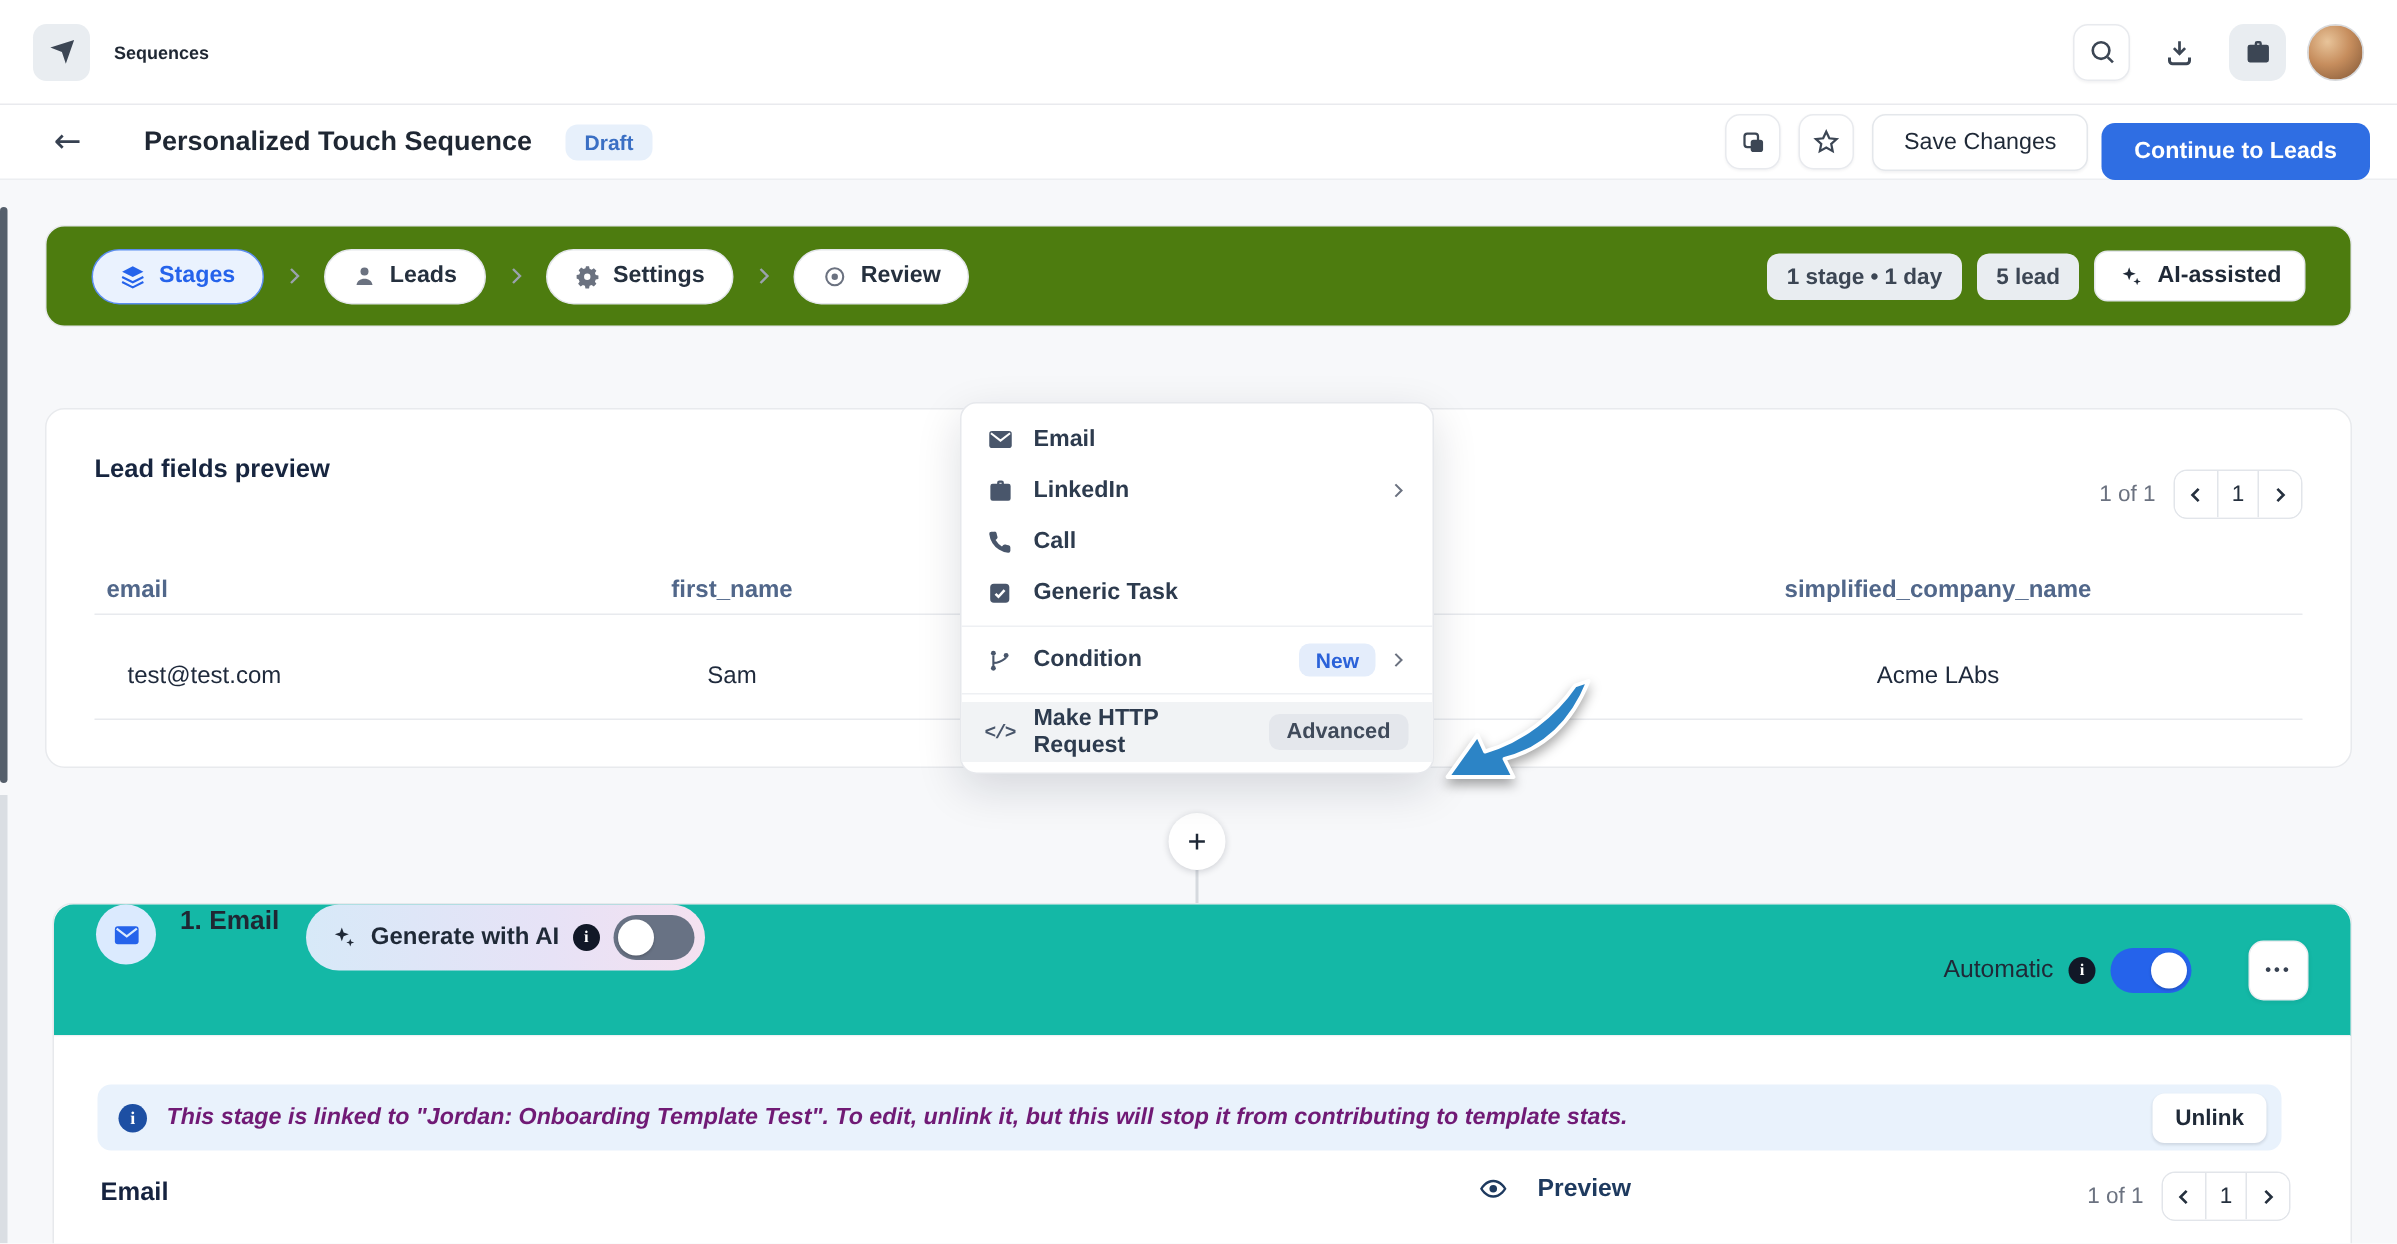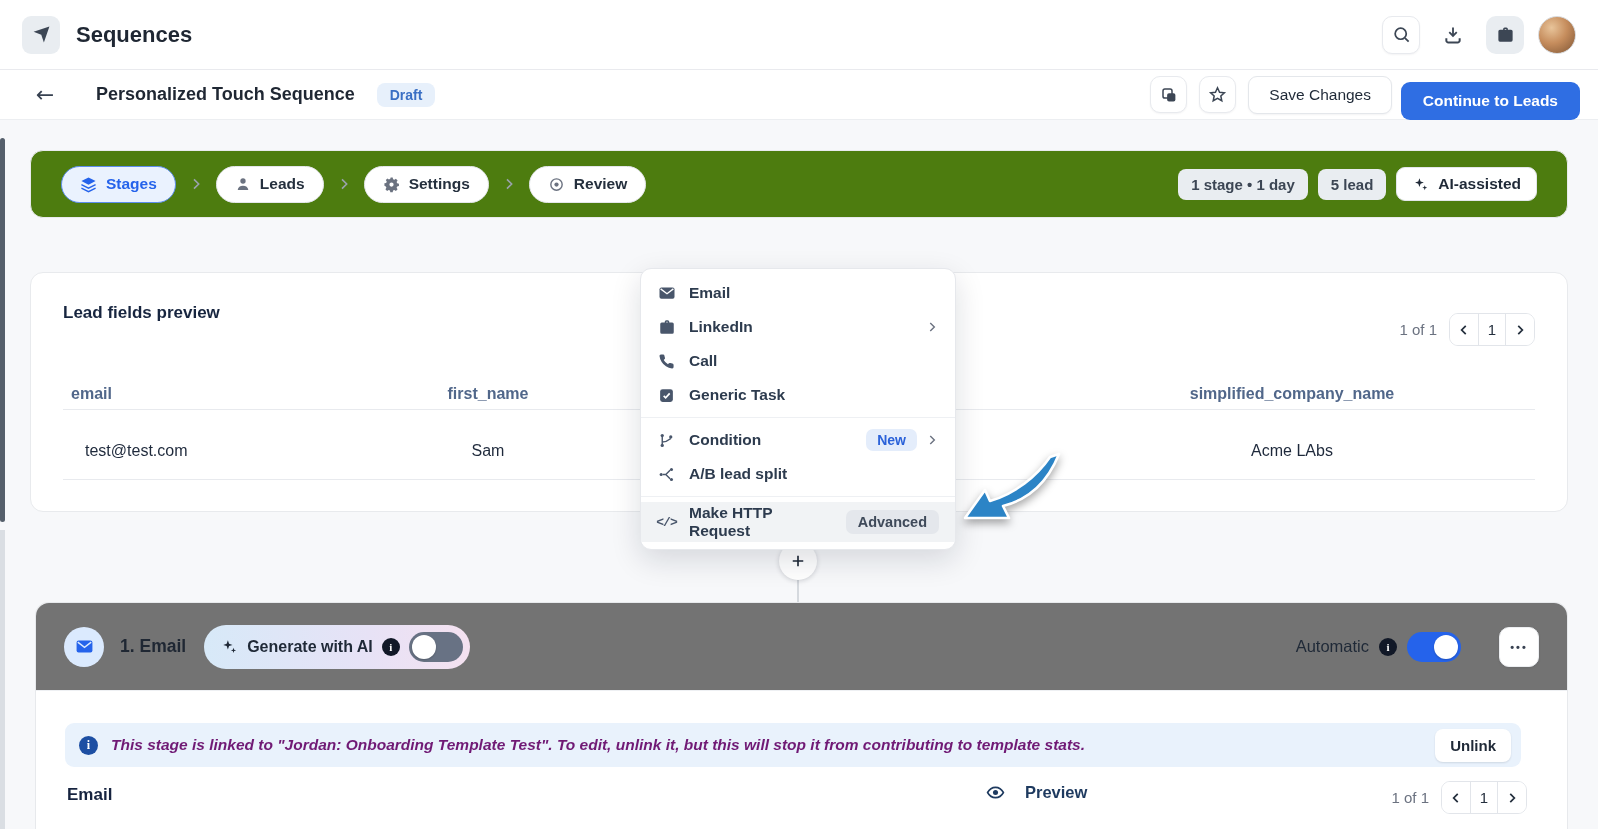--- a/index.html
+++ b/index.html
@@ -5,21 +5,21 @@
   * { margin:0; padding:0; box-sizing:border-box; }
   html,body { width:1598px; height:829px; }
   body { font-family:"Liberation Sans","DejaVu Sans",sans-serif; color:#1f2937; }
   #app { position:relative; width:1598px; height:829px; background:#f7f8fa; overflow:hidden; }
 
   svg.ic { display:block; }
 
   
   .topbar { position:absolute; top:0; left:0; width:100%; height:70px; background:#fff; border-bottom:1px solid #e9eaee; display:flex; align-items:center; padding:0 22px; z-index:3; }
   .logo-box { width:38px; height:38px; background:#e9edf1; border-radius:9px; display:flex; align-items:center; justify-content:center; color:#3c4654; }
-  .app-title { font-size:22px; font-weight:700; color:#1f2733; margin-left:16px; }
+  .app-title { font-size:12px; font-weight:700; color:#1f2733; margin-left:16px; }
   .topbar-right { margin-left:auto; display:flex; align-items:center; gap:14px; }
   .icon-btn { width:38px; height:38px; border-radius:10px; display:flex; align-items:center; justify-content:center; color:#3c4654; background:transparent; border:none; cursor:pointer; }
   .icon-btn.bordered { background:#fff; border:1px solid #e8eaee; box-shadow:0 1px 2px rgba(16,24,40,.05); }
   .icon-btn.gray { background:#e9edf1; }
   .avatar { width:38px; height:38px; border-radius:50%; background:radial-gradient(circle at 35% 30%, #e8c49a 0%, #c68d5d 45%, #7d5434 100%); border:1px solid #d8dadd; }
 
   
   .header { position:absolute; top:70px; left:0; width:100%; height:50px; background:#fff; border-bottom:1px solid #eceef1; display:flex; align-items:center; padding:0 30px; z-index:3; }
   .back-btn { background:none; border:none; font-size:22px; color:#374151; cursor:pointer; width:30px; font-family:"DejaVu Sans",sans-serif; line-height:1; }
   .page-title { font-size:18px; font-weight:700; color:#1f2733; margin-left:36px; }
@@ -74,21 +74,21 @@
 
   
   .annot-arrow { position:absolute; left:945px; top:448px; z-index:8; pointer-events:none; }
 
   
   .connector { position:absolute; left:797px; top:576px; width:2px; height:28px; background:#d5d9de; z-index:1; }
   .plus-btn { position:absolute; left:779px; top:542px; width:38px; height:38px; border-radius:50%; background:#fff; border:none; box-shadow:0 1px 5px rgba(16,24,40,.18); display:flex; align-items:center; justify-content:center; color:#1f2937; cursor:pointer; z-index:2; }
 
   
   .stage-card { position:absolute; top:602px; left:35px; width:1533px; height:260px; background:#fff; border:1px solid #e7e9ec; border-radius:13px 13px 0 0; z-index:1; }
-  .stage-head { position:absolute; top:0; left:0; right:0; height:88px; background:#737373; border-bottom:1px solid #eef0f3; border-radius:13px 13px 0 0; display:flex; align-items:center; padding:0 28px; }
+  .stage-head { position:absolute; top:0; left:0; right:0; height:88px; background:#14b8a6; border-bottom:1px solid #eef0f3; border-radius:13px 13px 0 0; display:flex; padding:0 28px; }
   .stage-ic-circle { width:40px; height:40px; border-radius:50%; background:#dbeafe; display:flex; align-items:center; justify-content:center; color:#2563eb; }
   .stage-title { font-size:17.5px; font-weight:700; color:#1f2733; margin-left:16px; }
   .gen-pill { margin-left:18px; height:44px; border-radius:22px; background:linear-gradient(90deg,#d7e9f8 0%,#e7e2f6 62%,#f4e1f0 100%); display:flex; align-items:center; gap:9px; padding:0 7px 0 16px; cursor:pointer; }
   .gen-label { font-size:16px; font-weight:700; color:#1f2937; }
   .info-dot { width:18px; height:18px; border-radius:50%; background:#111827; color:#fff; font-size:11px; font-weight:700; display:inline-flex; align-items:center; justify-content:center; font-family:"Liberation Serif","DejaVu Serif",serif; }
   .toggle { width:54px; height:30px; border-radius:15px; position:relative; border:none; cursor:pointer; }
   .toggle .knob { position:absolute; top:3px; width:24px; height:24px; border-radius:50%; background:#fff; box-shadow:0 1px 2px rgba(0,0,0,.2); }
   .toggle.off { background:#687284; } .toggle.off .knob { left:3px; }
   .toggle.on { background:#2563eb; } .toggle.on .knob { right:3px; }
   .stage-right { margin-left:auto; display:flex; align-items:center; gap:10px; }
@@ -332,31 +332,20 @@
         </span>
       <span>Condition</span>
       <span class="menu-right">
         <span class="badge-new">New</span>
         <span class="menu-chev">
             <svg class="ic" width="14" height="14" viewBox="0 0 24 24" fill="none" stroke="currentColor" stroke-width="2.4">
               <polyline points="9 5 16 12 9 19"></polyline>
             </svg>
           </span>
       </span>
-    </div>
-    <div class="menu-item">
-      <span class="m-ic">
-          <svg class="ic" width="17" height="17" viewBox="0 0 24 24">
-            <circle cx="4.5" cy="12" r="2.2" fill="currentColor"></circle>
-            <circle cx="19" cy="5" r="2.2" fill="currentColor"></circle>
-            <circle cx="19" cy="19" r="2.2" fill="currentColor"></circle>
-            <path d="M7 12h4m0 0 6-6m-6 6 6 6" fill="none" stroke="currentColor" stroke-width="2"></path>
-          </svg>
-        </span>
-      <span>A/B lead split</span>
     </div>
     <div class="menu-div"></div>
     <div class="menu-item hl">
       <span class="m-ic code-glyph">&lt;/&gt;</span>
       <span>Make HTTP Request</span>
       <span class="menu-right">
           <span class="badge-adv">Advanced</span>
         </span>
     </div>
   </div>

